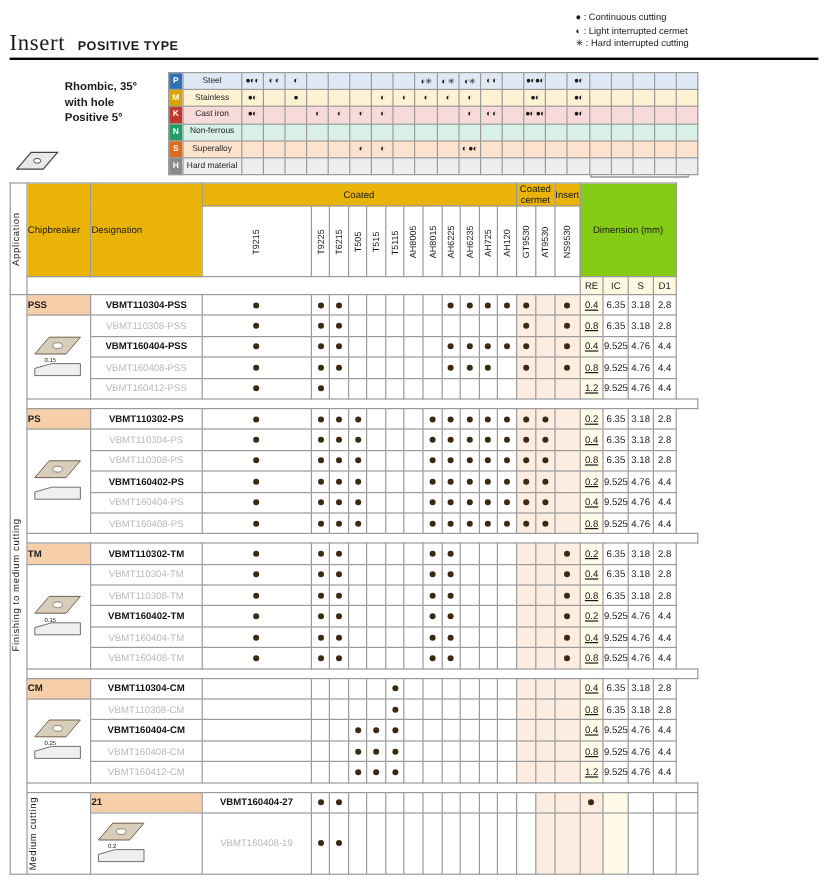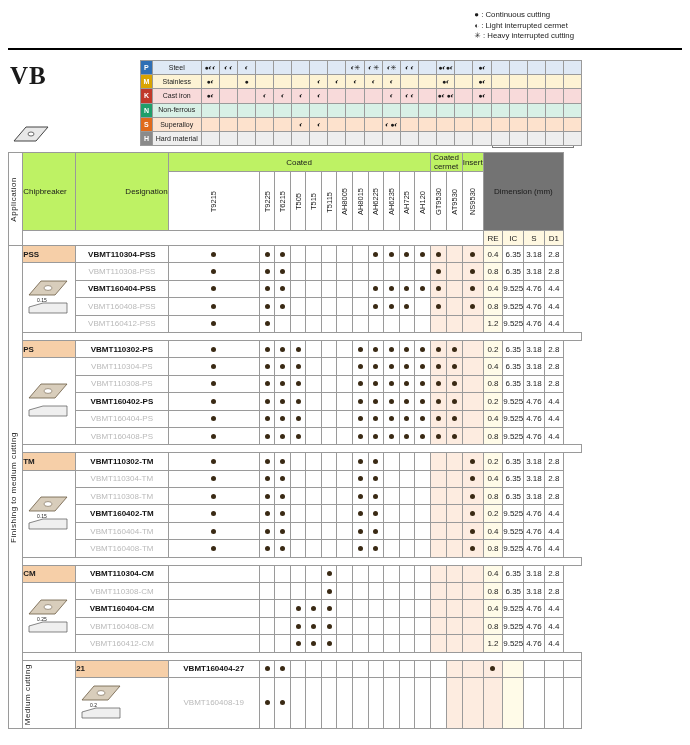--- a/index.html
+++ b/index.html
@@ -59,55 +59,63 @@
   .main td,.main th{border:1px solid #9a9a9a;padding:0;font-size:8px;vertical-align:middle;}
 
   .appcol{width:14px;}
   .app-vert{writing-mode:vertical-rl;transform:rotate(180deg);font-size:8px;letter-spacing:.5px;white-space:nowrap;text-align:center;}
 
   .chipcol{width:52px;}
   .desgcol{width:96px;}
   .gradecol{width:15.6px;}
   .dimcol{width:20px;}
 
-  .grp-head{font-size:8px;text-align:center;height:13px;background:#bef264;}
+  .grp-head{font-size:8px;text-align:center;height:13px;background:#eab308;}
   .vgrade{height:58px;}
   .vgrade div{writing-mode:vertical-rl;transform:rotate(180deg);font-size:7.5px;text-align:left;white-space:nowrap;margin:0 auto;padding-bottom:2px;}
   .dimhdr{font-size:8px;text-align:center;background:#fff8e1;}
-  .dim-title{background:#737373;}
+  .dim-title{background:#84cc16;}
 
   tr.drow td{height:16.4px;}
   .cb-cell{font-weight:bold;font-size:9px;text-align:left;padding-left:6px;background:#f6cfa8;}
   .desg{font-size:8.5px;padding-left:6px;white-space:nowrap;text-align:center;}
   .desg.avail{color:#111;font-weight:bold;}
   .desg.dim{color:#b9b9b9;}
   .gcell{text-align:center;}
   .gcell.tint{background:#fdece0;}
   .pt{display:inline-block;width:5px;height:5px;border-radius:50%;background:#3a2a14;}
   .dimv{text-align:center;font-size:8px;}
-  .dimv.re{background:#fffbe8;}
+  .dimv.re{background:#fffbe8;text-decoration:underline;}
   .spacer td{height:7px;background:#fff;}
   .imgcell{background:#fff;}
   .ill{width:52px;height:50px;display:block;}
 </style>
 </head>
 <body>
 
 <div class="page">
 
   <div class="legend">
     <div>● : Continuous cutting</div>
     <div>◐ : Light interrupted cermet</div>
-    <div>✳ : Heavy interrupted cutting</div>
+    <div>✳ : Hard interrupted cutting</div>
   </div>
 
+  <div class="hdr">
+    <span class="hdr-title">Insert</span>
+    <span class="hdr-sub">POSITIVE TYPE</span>
+  </div>
   <div class="hdr-rule"></div>
 
   <div class="vb">
-    <div class="vb-title">VB</div>
+    <div class="vb-desc">
+      <div>Rhombic, 35°</div>
+      <div>with hole</div>
+      <div>Positive 5°</div>
+    </div>
     <svg class="vb-shape" viewBox="0 0 38 20">
       <polygon points="2,17 14,3 36,3 24,17" fill="#e8e8e8" stroke="#444" stroke-width="1"></polygon>
       <ellipse cx="19" cy="10" rx="3" ry="2" fill="#fff" stroke="#444" stroke-width="0.8"></ellipse>
     </svg>
   </div>
 
   <svg class="idia" viewBox="0 0 80 56">
     <polygon points="8,34 22,14 58,14 44,34" fill="#f2f2f2" stroke="#555" stroke-width="0.8"></polygon>
     <ellipse cx="31" cy="24" rx="4" ry="2.6" fill="#fff" stroke="#555" stroke-width="0.6"></ellipse>
     <path d="M44,34 L44,46 L58,46 L58,14" fill="none" stroke="#555" stroke-width="0.6"></path>
@@ -274,21 +282,21 @@
       </tbody>
   </table>
 
   <table class="main">
     <thead id="main-head">
         <tr>
           <td class="appcol" rowspan="3">
             <div class="app-vert">Application</div>
           </td>
           <td class="chipcol grp-head" rowspan="2" style="text-align: left;">Chipbreaker</td>
-          <td class="desgcol grp-head" rowspan="2" style="text-align: right;">Designation</td>
+          <td class="desgcol grp-head" rowspan="2" style="text-align: left;">Designation</td>
           <td class="grp-head" colspan="12">Coated</td>
           <td class="grp-head" colspan="2">Coated cermet</td>
           <td class="grp-head" colspan="1">Insert</td>
           <td class="grp-head dim-title" colspan="4" rowspan="2">Dimension (mm)</td>
         </tr>
         <tr>
           <td class="gradecol vgrade">
             <div>T9215</div>
           </td>
           <td class="gradecol vgrade">

